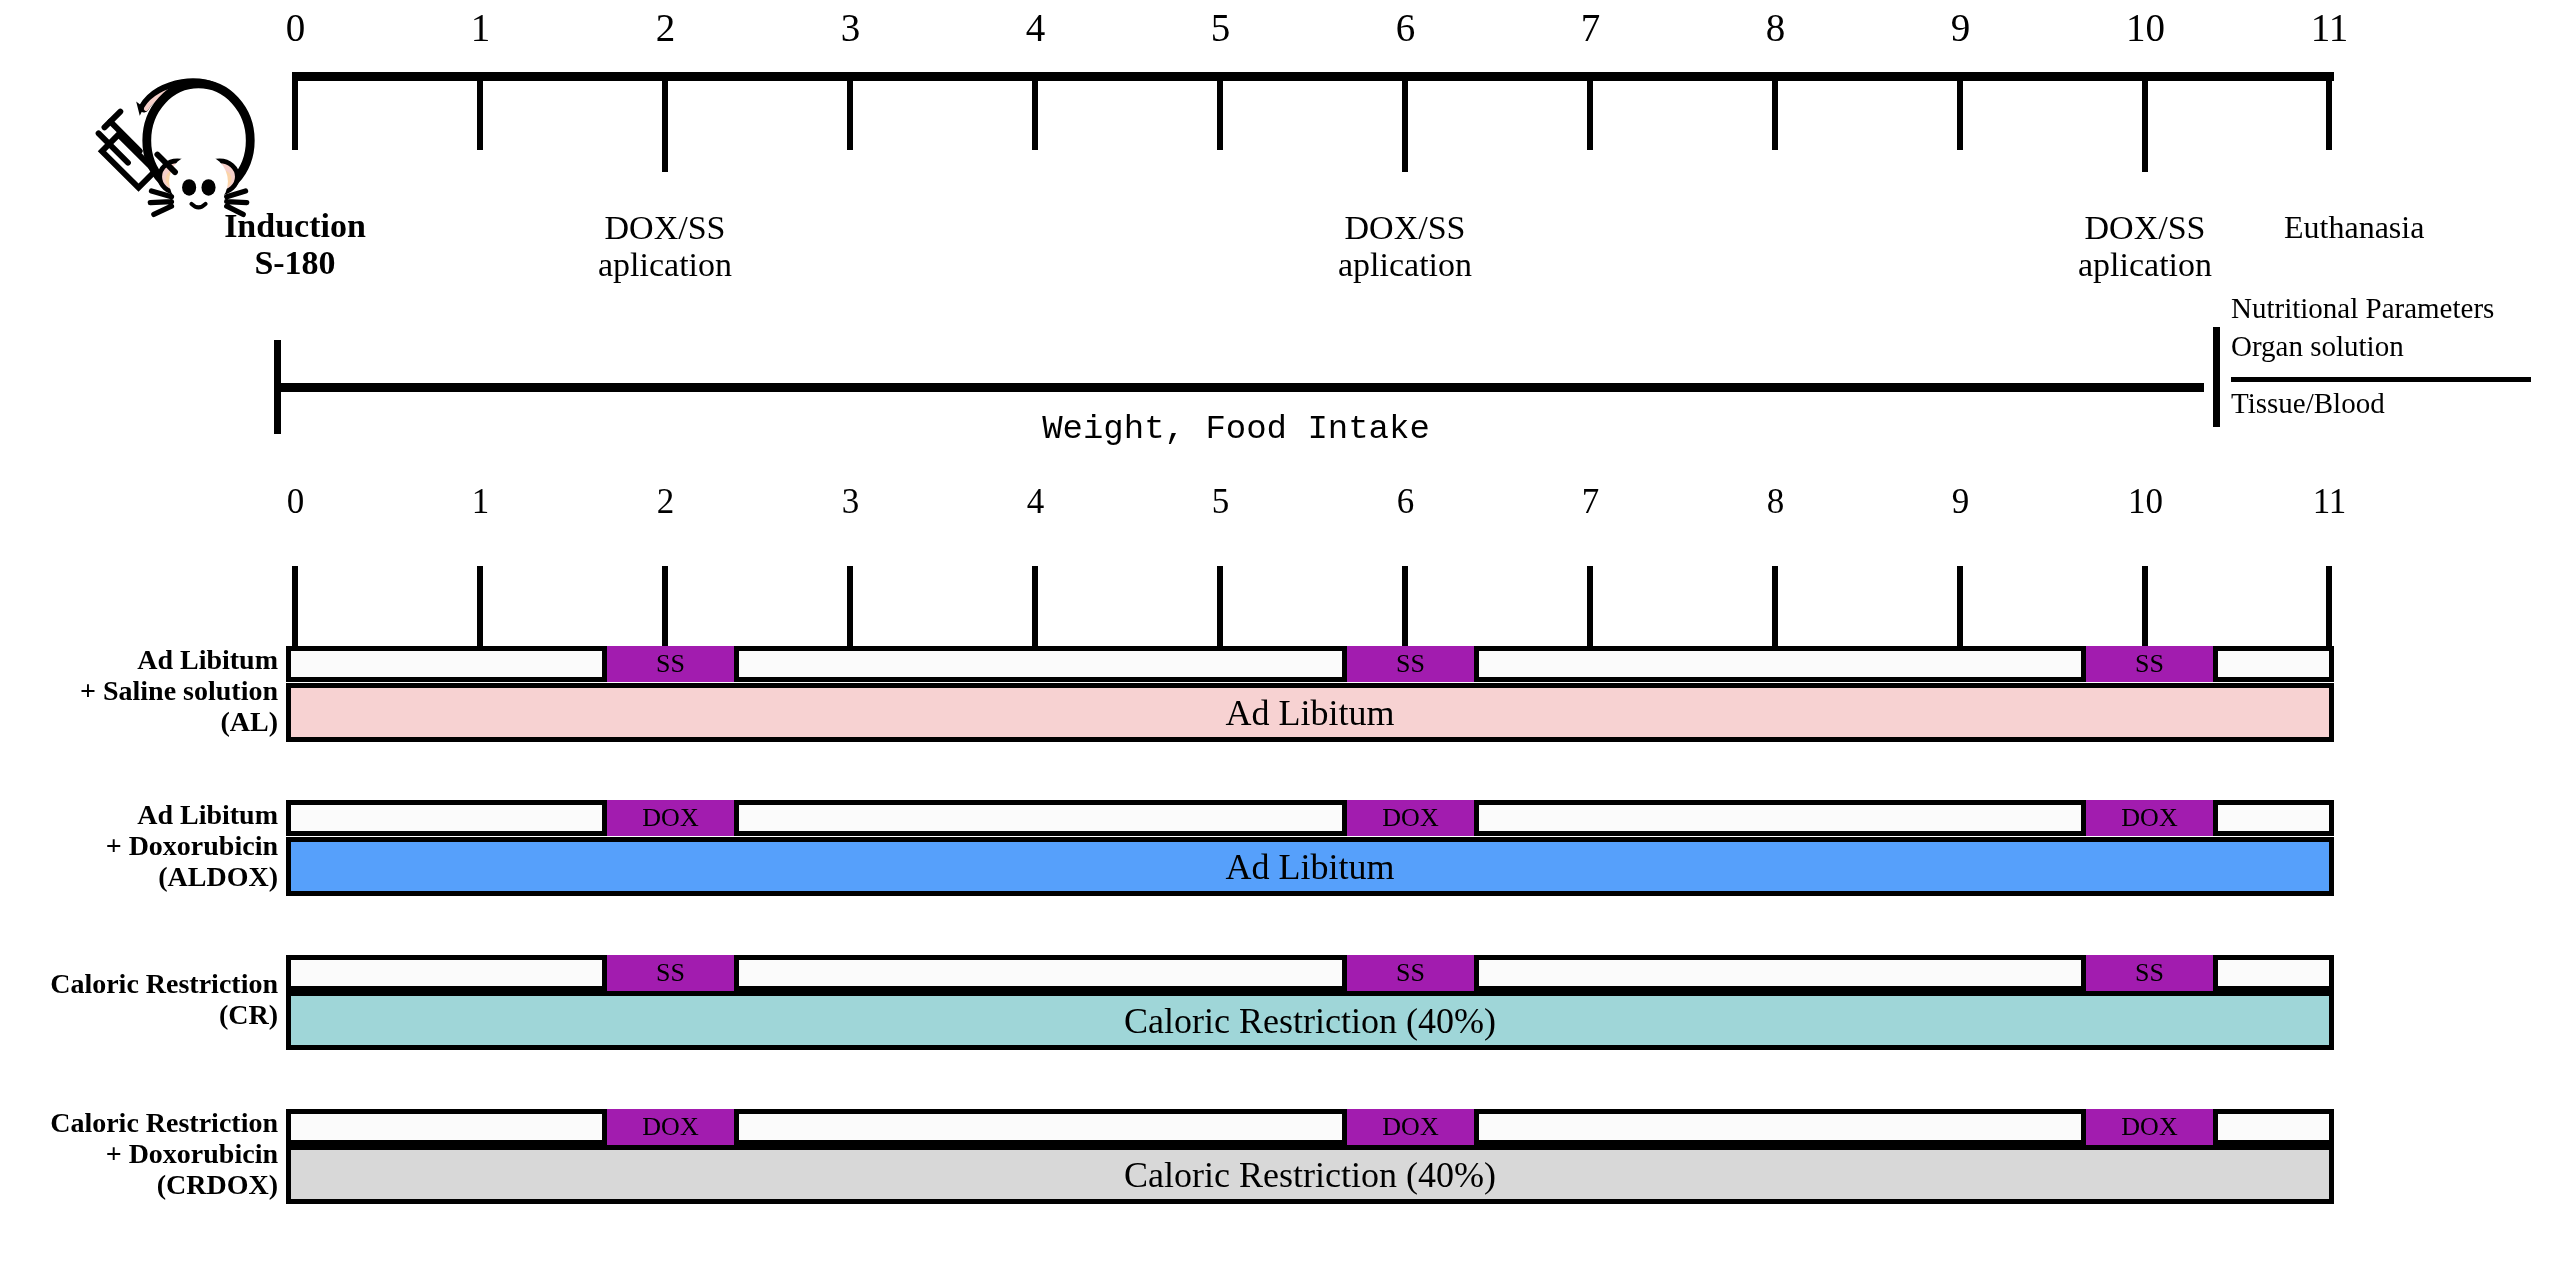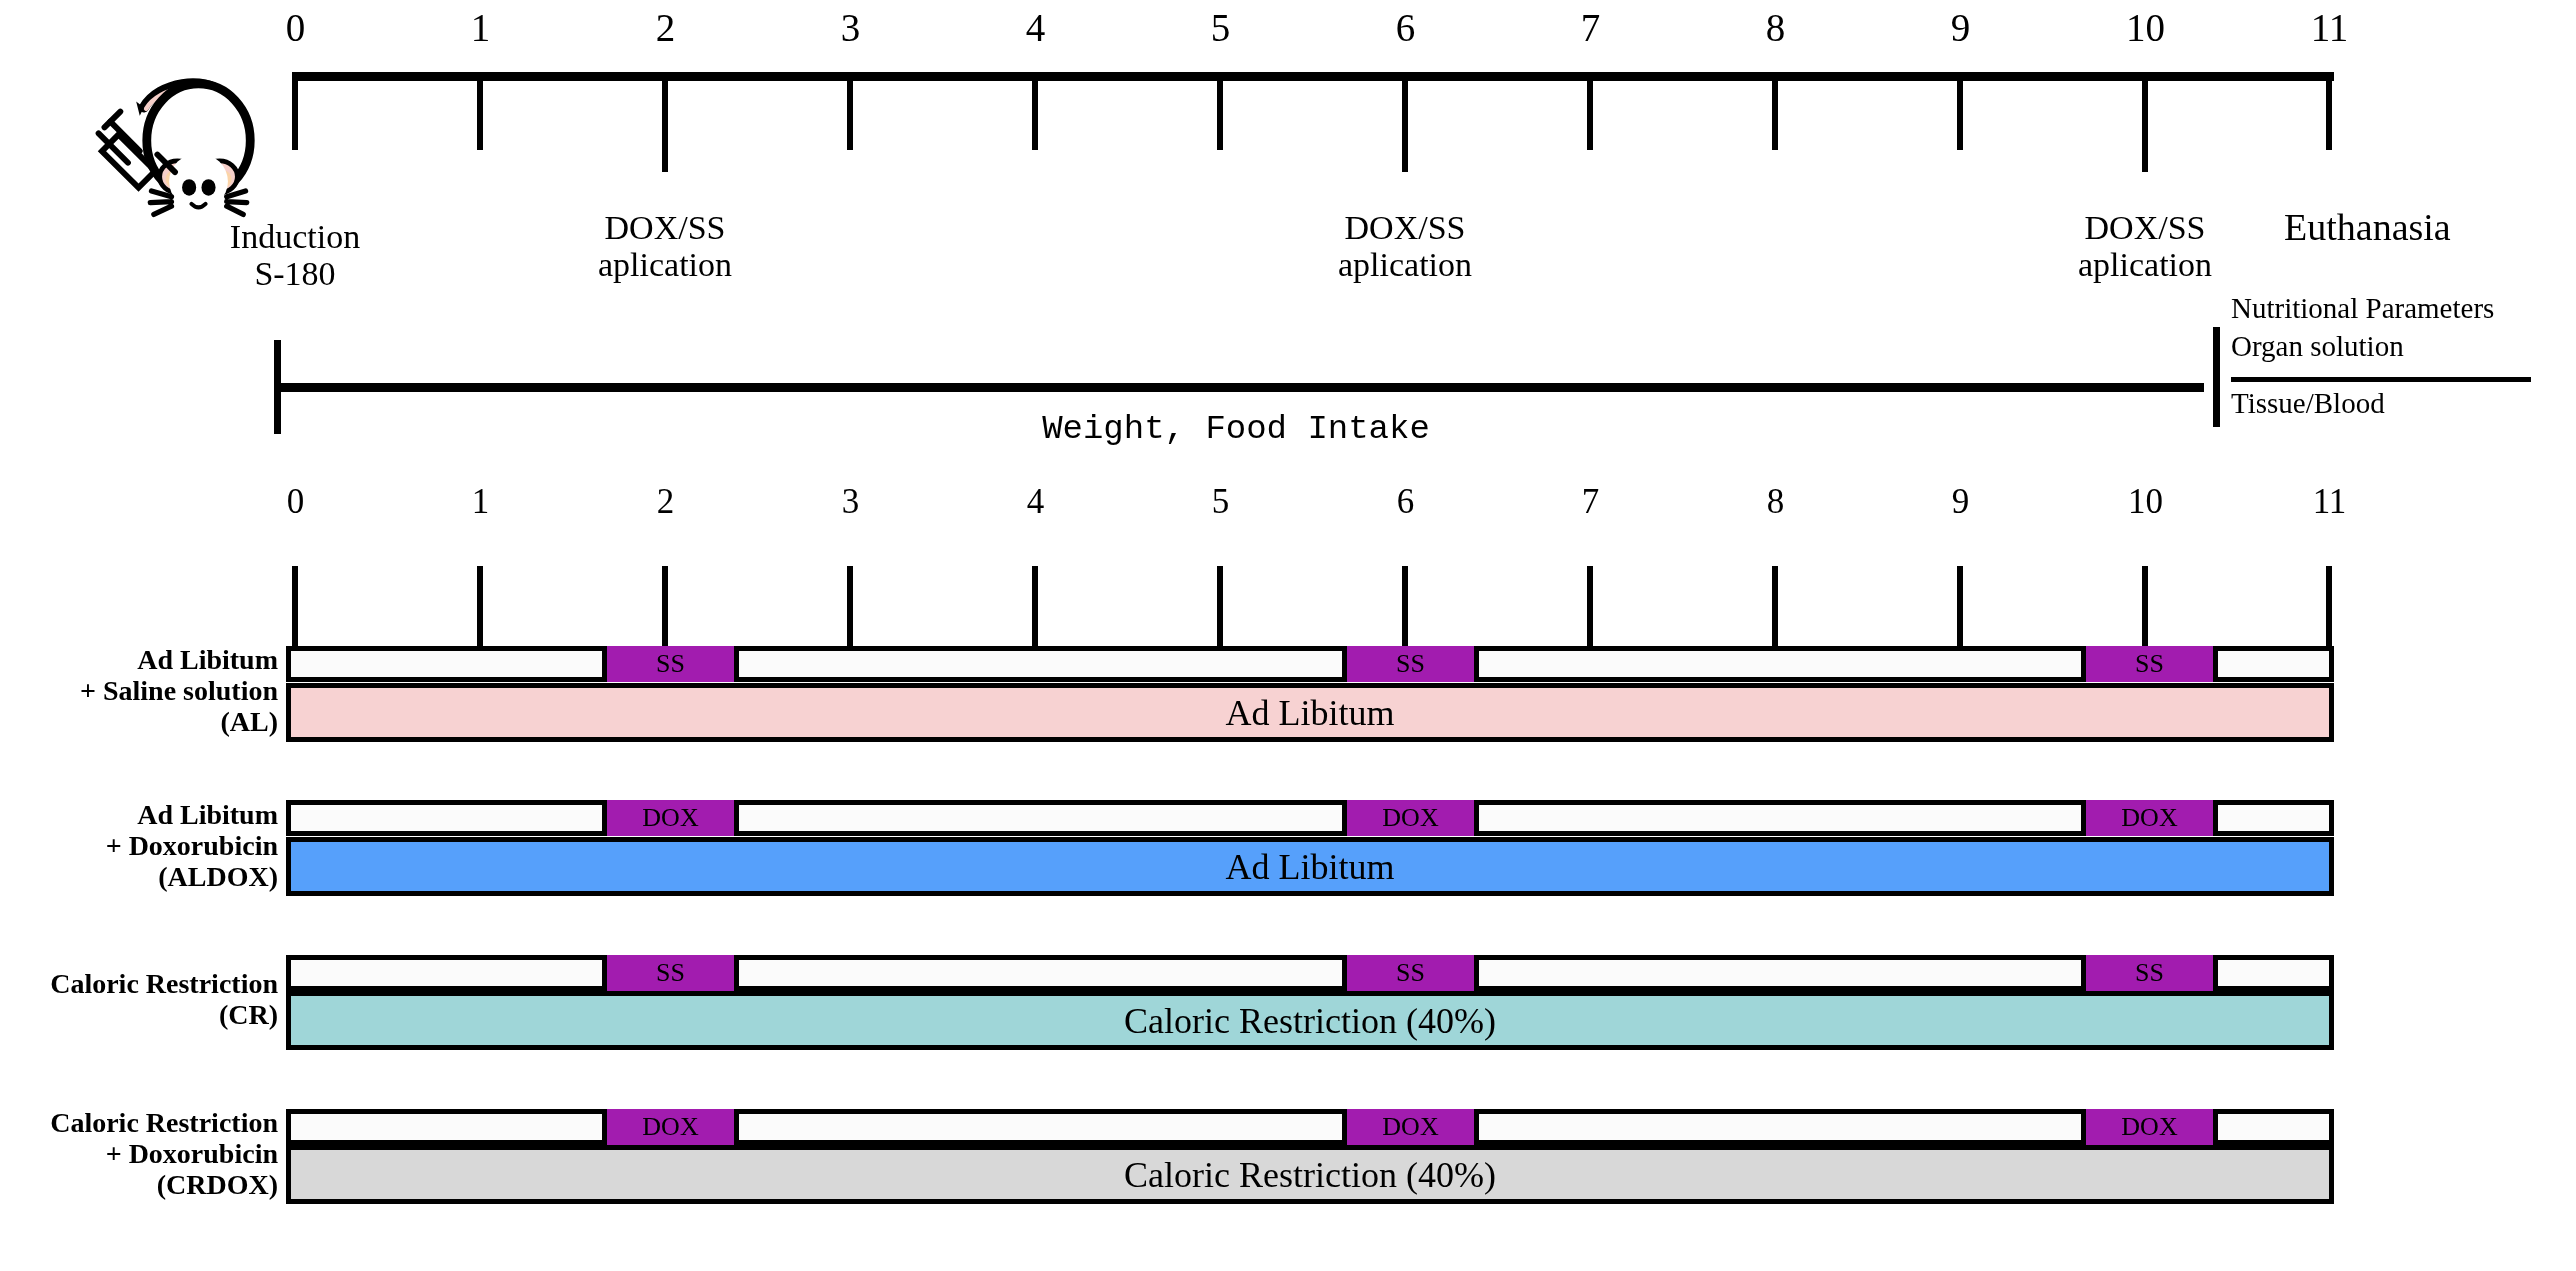--- a/index.html
+++ b/index.html
@@ -36,21 +36,21 @@
     position:absolute;
     font-size:34px;
     line-height:37px;
     text-align:center;
     width:412px;
     margin-left:-206px;
     white-space:pre-line;
   }
   .evt-left{
     position:absolute;
-    font-size:38px;
+    font-size:32px;
     line-height:37px;
     text-align:left;
     white-space:pre-line;
   }
 
   
   .bracket-label{
     position:absolute;
     font-size:34px;
     line-height:34px;
@@ -183,21 +183,21 @@
         <div class="vtick" style="left: 1217px; top: 78px; height: 72px;"></div>
         <div class="vtick" style="left: 1402px; top: 78px; height: 94px;"></div>
         <div class="vtick" style="left: 1587px; top: 78px; height: 72px;"></div>
         <div class="vtick" style="left: 1772px; top: 78px; height: 72px;"></div>
         <div class="vtick" style="left: 1957px; top: 78px; height: 72px;"></div>
         <div class="vtick" style="left: 2142px; top: 78px; height: 94px;"></div>
         <div class="vtick" style="left: 2326px; top: 78px; height: 72px;"></div>
       </div>
 
     <div id="top-events">
-        <div class="evt" style="left: 295px; top: 218px;">Induction
+        <div class="evt" style="left: 295px; top: 207px; font-weight: bold;">Induction
 S-180</div>
         <div class="evt" style="left: 665px; top: 209px;">DOX/SS
 aplication</div>
         <div class="evt" style="left: 1405px; top: 209px;">DOX/SS
 aplication</div>
         <div class="evt" style="left: 2145px; top: 209px;">DOX/SS
 aplication</div>
         <div class="evt-left" style="left: 2284px; top: 209px;">Euthanasia</div>
       </div>
   </div>

